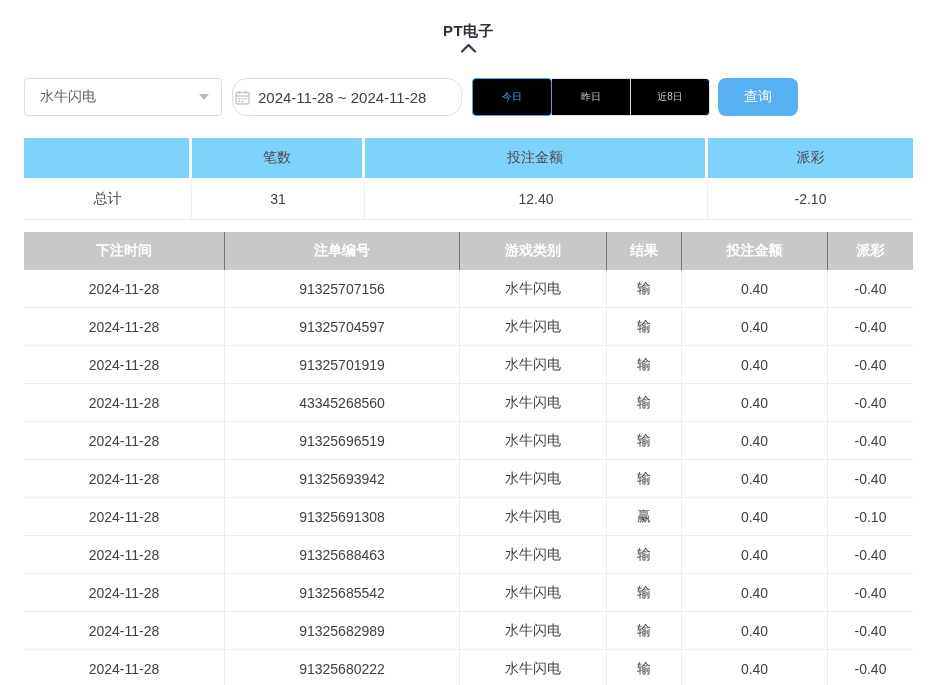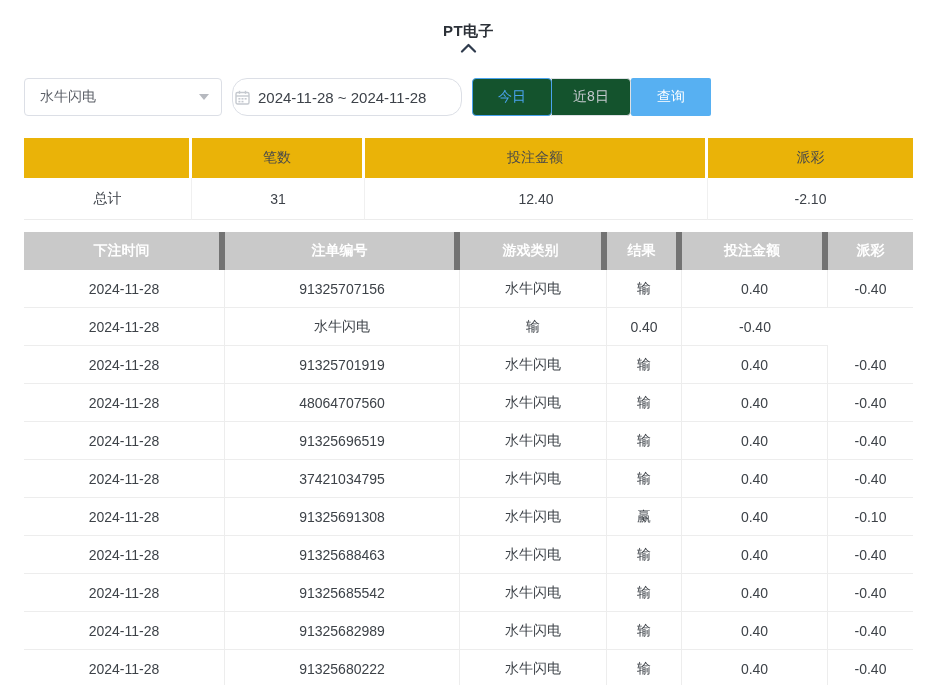--- a/index.html
+++ b/index.html
@@ -31,55 +31,55 @@
   }
   .date-box {
     margin-left: 10px; width: 230px; height: 38px; border: 1px solid #dcdfe6; border-radius: 15px;
     display: flex; align-items: center; padding: 0 2px; background: #fff; cursor: pointer;
   }
   .date-box .cal { flex: 0 0 auto; margin-right: 8px; display: flex; }
   .date-text { font-size: 15px; color: #3d4249; white-space: nowrap; }
 
   .segment-group { margin-left: 10px; display: flex; }
   .seg-btn {
-    width: 80px; height: 38px; background: #14532d; border: 1px solid #dde0e5;
-    font-size: 14px; color: #c6cacf; cursor: pointer; margin-left: -1px;
+    width: 80px; height: 38px; background: #000000; border: 1px solid #dde0e5;
+    font-size: 10px; color: #c6cacf; cursor: pointer; margin-left: -1px;
     font-family: inherit;
   }
   .seg-btn:first-child { border-radius: 4px 0 0 4px; margin-left: 0; }
   .seg-btn:last-child { border-radius: 0 4px 4px 0; }
   .seg-btn.active { border-color: var(--primary-border); color: var(--primary-border); position: relative; z-index: 1; border-radius: 4px; }
 
   .query-btn {
-    width: 80px; height: 38px; border: none; border-radius: 2px;
+    margin-left: 8px; width: 80px; height: 38px; border: none; border-radius: 8px;
     background: var(--primary); color: #fff; font-size: 14px; cursor: pointer;
     font-family: inherit;
   }
 
   
   .summary-table { margin-top: 22px; width: 889px; }
   .summary-head, .summary-row { display: grid; grid-template-columns: 168px 173px 343px 205px; }
   .summary-head .cell {
-    height: 40px; background: #eab308; display: flex; align-items: center; justify-content: center;
+    height: 40px; background: #7dd3fc; display: flex; align-items: center; justify-content: center;
     font-size: 14px; color: #4a4a4a; border-right: 3px solid #fff;
   }
   .summary-head .cell:last-child { border-right: none; }
   .summary-row .cell {
     height: 42px; display: flex; align-items: center; justify-content: center;
     font-size: 14px; color: #3e434a; background: #fff;
     border-right: 1px solid #f0f0f0; border-bottom: 1px solid #ececec;
   }
   .summary-row .cell:last-child { border-right: none; }
 
   
   .detail-table { margin-top: 12px; width: 889px; }
   .detail-head, .detail-row { display: grid; grid-template-columns: 201px 235px 147px 75px 146px 85px; }
   .detail-head .cell {
     height: 38px; background: #c9c9c9; display: flex; align-items: center; justify-content: center;
-    font-size: 14px; font-weight: 700; color: #ffffff; border-right: 6px solid #737373;
+    font-size: 14px; font-weight: 700; color: #ffffff; border-right: 1px solid #737373;
   }
   .detail-head .cell:last-child { border-right: none; }
   .detail-row .cell {
     height: 38px; display: flex; align-items: center; justify-content: center;
     font-size: 14px; color: #3d4248; background: #fff;
     border-right: 1px solid #ededed; border-bottom: 1px solid #ededed;
   }
   .detail-row .cell:last-child { border-right: none; }
 
   .neg { color: var(--danger); }
@@ -118,20 +118,21 @@
           <rect x="9.6" y="8" width="2" height="1.6" fill="#c5c9cf"></rect>
           <rect x="3.4" y="10.8" width="2" height="1.6" fill="#c5c9cf"></rect>
           <rect x="6.5" y="10.8" width="2" height="1.6" fill="#c5c9cf"></rect>
         </svg>
       </span>
       <span class="date-text">2024-11-28 ~ 2024-11-28</span>
     </div>
 
     <div class="segment-group">
       <button class="seg-btn active">今日</button>
+      <button class="seg-btn">昨日</button>
       <button class="seg-btn">近8日</button>
     </div>
 
     <button class="query-btn">查询</button>
   </div>
 
   <div class="summary-table">
     <div class="summary-head">
       <div class="cell"></div>
       <div class="cell">笔数</div>
@@ -160,56 +161,57 @@
     <div class="cell">2024-11-28</div>
     <div class="cell">91325707156</div>
     <div class="cell">水牛闪电</div>
     <div class="cell">输</div>
     <div class="cell">0.40</div>
     <div class="cell neg">-0.40</div>
   </div>
 
   <div class="detail-row">
     <div class="cell">2024-11-28</div>
+    <div class="cell">91325704597</div>
     <div class="cell">水牛闪电</div>
     <div class="cell">输</div>
     <div class="cell">0.40</div>
     <div class="cell neg">-0.40</div>
   </div>
 
   <div class="detail-row">
     <div class="cell">2024-11-28</div>
     <div class="cell">91325701919</div>
     <div class="cell">水牛闪电</div>
     <div class="cell">输</div>
     <div class="cell">0.40</div>
     <div class="cell neg">-0.40</div>
   </div>
 
   <div class="detail-row">
     <div class="cell">2024-11-28</div>
-    <div class="cell">48064707560</div>
+    <div class="cell">43345268560</div>
     <div class="cell">水牛闪电</div>
     <div class="cell">输</div>
     <div class="cell">0.40</div>
     <div class="cell neg">-0.40</div>
   </div>
 
   <div class="detail-row">
     <div class="cell">2024-11-28</div>
     <div class="cell">91325696519</div>
     <div class="cell">水牛闪电</div>
     <div class="cell">输</div>
     <div class="cell">0.40</div>
     <div class="cell neg">-0.40</div>
   </div>
 
   <div class="detail-row">
     <div class="cell">2024-11-28</div>
-    <div class="cell">37421034795</div>
+    <div class="cell">91325693942</div>
     <div class="cell">水牛闪电</div>
     <div class="cell">输</div>
     <div class="cell">0.40</div>
     <div class="cell neg">-0.40</div>
   </div>
 
   <div class="detail-row">
     <div class="cell">2024-11-28</div>
     <div class="cell">91325691308</div>
     <div class="cell">水牛闪电</div>

